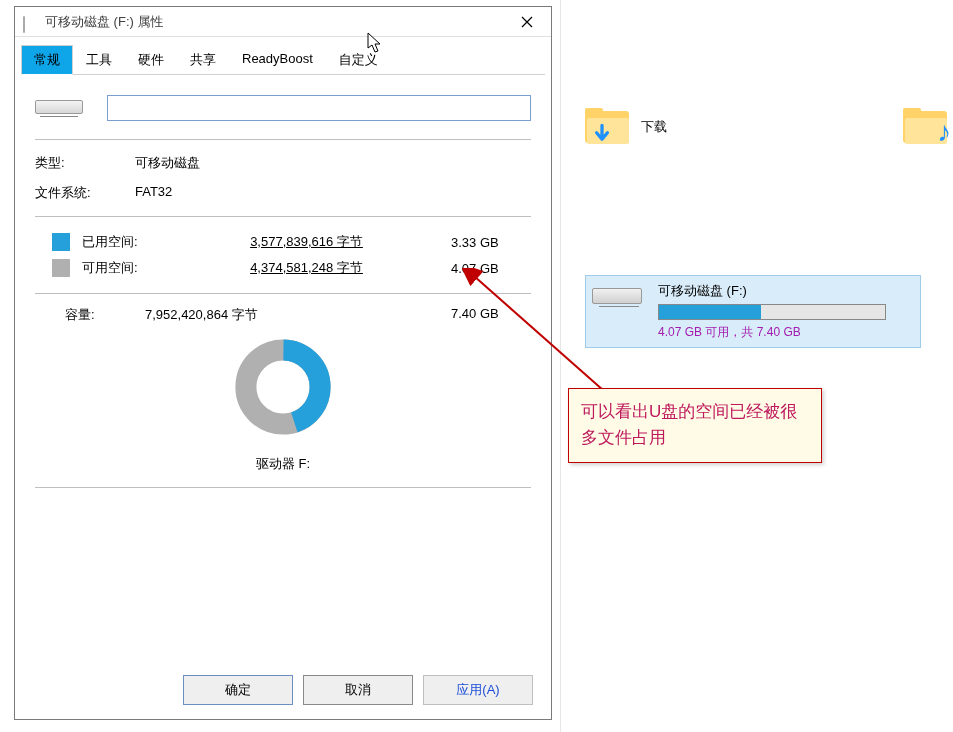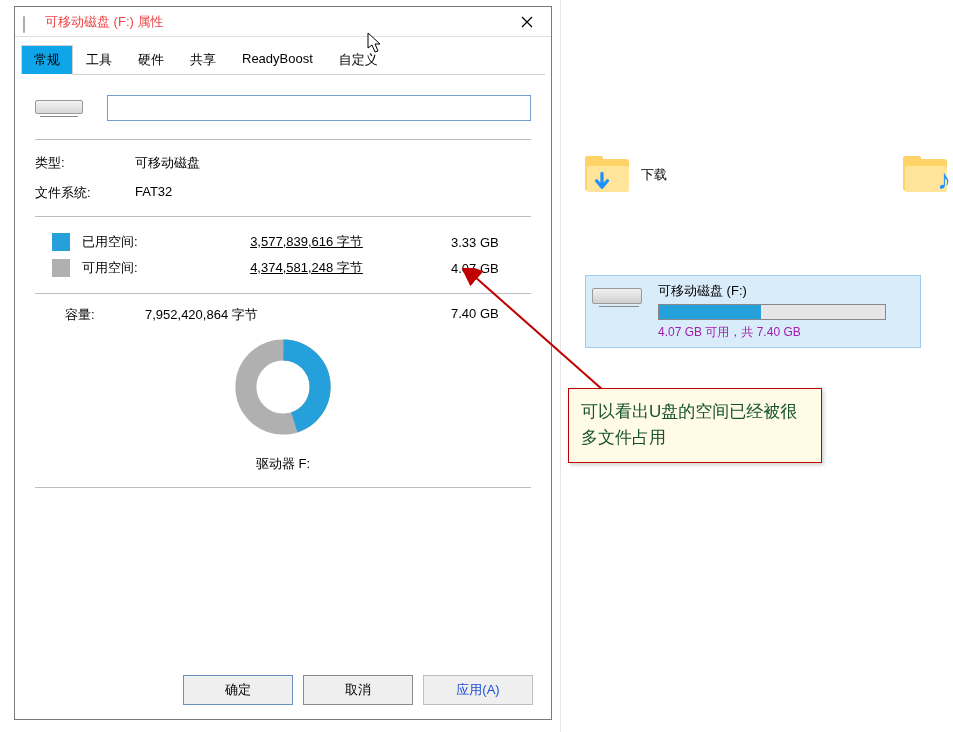--- a/index.html
+++ b/index.html
@@ -31,21 +31,21 @@
     }
     .drive-icon-small {
       width: 16px; height: 10px;
       margin-right: 6px;
       display: inline-block;
     }
     .drive-body-s {
       width: 16px; height: 6px; background: #d8d8d8; border: 1px solid #aaa; border-radius: 1px;
     }
     .drive-line-s { width: 12px; height: 1px; background: #888; margin: 1px auto 0; }
-    .titlebar .title { flex: 1; font-size: 13px; color: #ef4444; }
+    .titlebar .title { flex: 1; font-size: 13px; color: #404040; }
     .close-btn {
       width: 44px; height: 28px;
       display: flex; align-items: center; justify-content: center;
       font-size: 14px; color: #000;
       cursor: pointer;
     }
     .tabs {
       display: flex;
       padding: 8px 6px 0 6px;
       position: relative;
@@ -154,21 +154,20 @@
     .explorer {
       position: absolute;
       left: 560px; top: 0; right: 0; bottom: 0;
       border-left: 1px solid #e6e6e6;
     }
     .folder-item {
       position: absolute;
       display: flex;
       align-items: center;
       gap: 12px;
-      margin-top: 48px;
     }
     .folder-dl {
       left: 24px; top: 108px;
     }
     .folder-music {
       right: 6px; top: 108px;
     }
     .folder-icon {
       width: 44px; height: 38px;
       position: relative;
@@ -233,21 +232,21 @@
       font-size: 12px; color: #a21caf; padding-top: 4px;
     }
 
     .callout {
       position: absolute;
       left: 568px; top: 388px;
       width: 254px;
       padding: 10px 12px;
       border: 1px solid #c00000;
       background: #fffbe6;
-      color: #14532d;
+      color: #be185d;
       font-size: 17px;
       line-height: 1.55;
       box-shadow: 2px 2px 4px rgba(0,0,0,0.18);
     }
 
     .arrow-svg {
       position: absolute;
       left: 462px; top: 268px;
       width: 160px; height: 140px;
       pointer-events: none;

